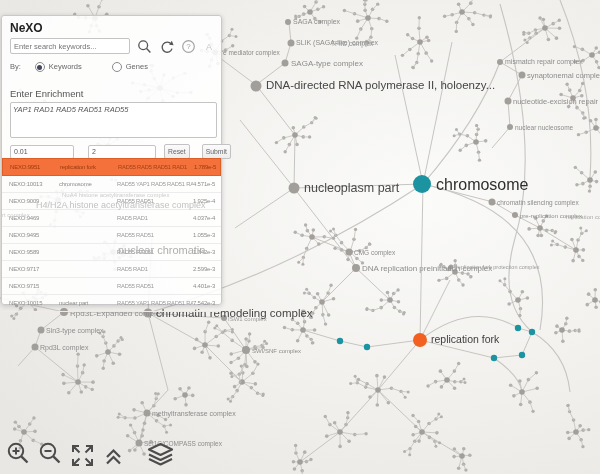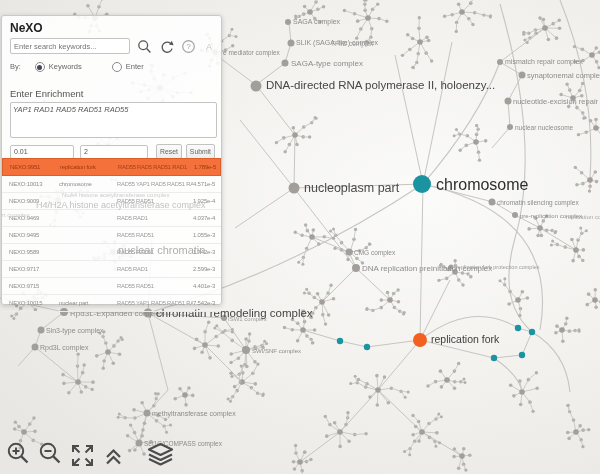--- a/index.html
+++ b/index.html
@@ -20,21 +20,21 @@
   .hicon{margin-left:7px;display:inline-flex;cursor:pointer;}
   .by-row{display:flex;align-items:flex-start;padding:8px 8px 0 8px;font-size:7.5px;color:#666;}
   .radio{display:inline-block;width:8px;height:8px;border:1px solid #8a8a8a;border-radius:50%;
     margin:0 4px 0 14px;position:relative;background:#fff;}
   .radio.sel::after{content:"";position:absolute;left:1.5px;top:1.5px;width:5px;height:5px;
     border-radius:50%;background:#44465e;}
   .enr-head{font-size:9.5px;color:#555;padding:16px 8px 3px 8px;}
   .enr-area{display:block;margin:0 8px;width:201px;height:30px;border:1px solid #c4c4c4;
     border-radius:2px;font-family:"Liberation Sans",sans-serif;font-size:7.5px;color:#555;
     padding:2px;resize:none;background:rgba(255,255,255,0.9);outline:none;font-style:italic;}
-  .ctl-row{display:flex;align-items:center;padding:6px 6px 0 8px;}
+  .ctl-row{display:flex;align-items:center;padding:6px 6px 0 8px;gap:8px;}
   .num-input{height:12px;border:1px solid #c4c4c4;border-radius:2px;font-size:7px;color:#555;
     padding:0 3px;background:rgba(255,255,255,0.9);outline:none;}
   #pv-input{width:56px;} #mg-input{width:60px;margin-left:6px;}
   .btn{height:15px;margin-left:4px;border:1px solid #c2c2c2;border-radius:2px;font-size:6.8px;
     color:#666;background:linear-gradient(#fbfbfb,#ededed);padding:0 3px;cursor:pointer;
     font-family:"Liberation Sans",sans-serif;}
   
   #results{position:absolute;left:0;top:142px;width:100%;}
   .rrow{display:grid;grid-template-columns:50px 58px 76px 34px;align-items:center;
     height:16px;padding-left:7px;font-size:6px;color:#8e8e8e;border-bottom:1px solid #ececec;
@@ -1526,21 +1526,21 @@
             <text x="6" y="11" font-size="9" fill="#c8c8c8" text-anchor="middle" font-family="Liberation Sans">A</text>
           </svg>
       </span>
     </div>
 
     <div class="by-row">
       <span>By:</span>
       <span class="radio sel"></span>
       <span>Keywords</span>
       <span class="radio" style="margin-left:30px"></span>
-      <span>Enter</span>
+      <span>Genes</span>
     </div>
 
     <div class="enr-head">Enter Enrichment</div>
     <textarea class="enr-area" style="">YAP1 RAD1 RAD5 RAD51 RAD55</textarea>
 
     <div class="ctl-row">
       <input class="num-input" id="pv-input" value="0.01" style="">
       <input class="num-input" id="mg-input" value="2" style="">
       <button class="btn" style="margin-left:auto">Reset</button>
       <button class="btn">Submit</button>

